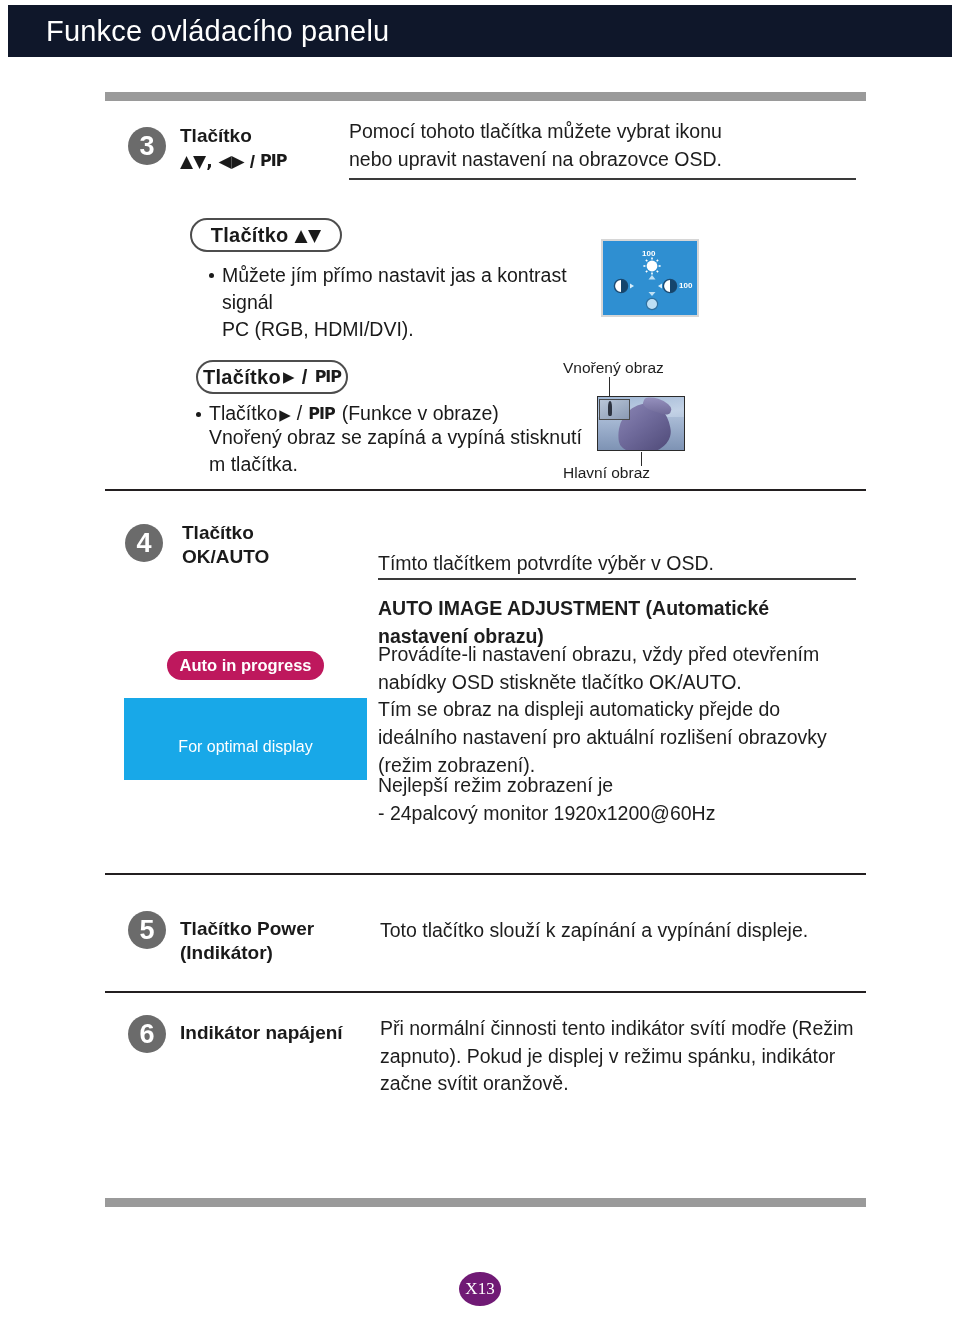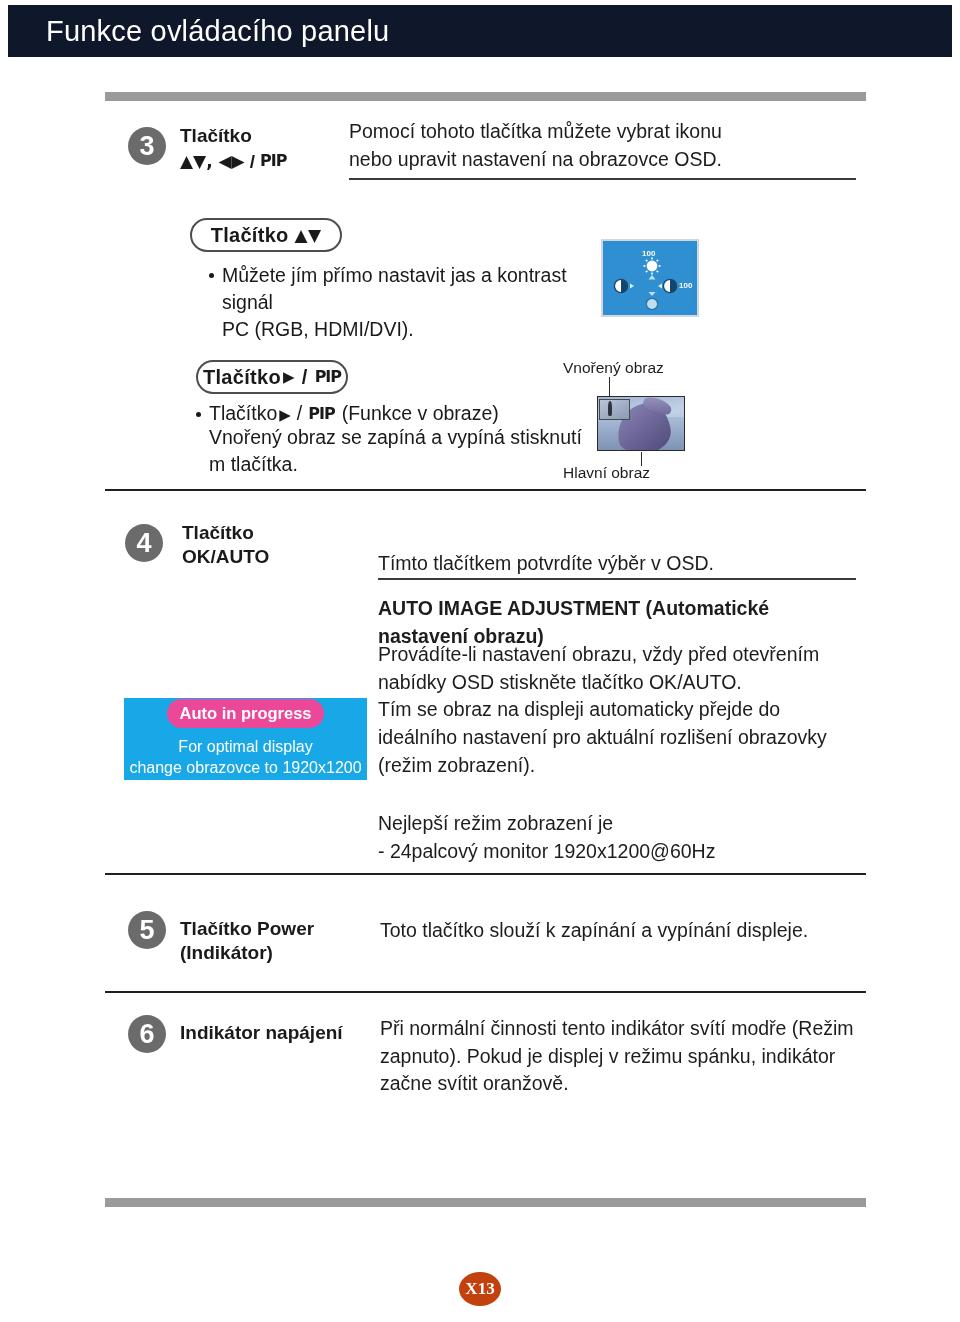--- a/index.html
+++ b/index.html
@@ -223,50 +223,51 @@
   
   .osd-auto {
     position: absolute;
     background: #18a8e8;
     display: flex;
     flex-direction: column;
     align-items: center;
     justify-content: center;
   }
   .osd-auto .pill-progress {
-    background: #ec4899;
+    background: #be185d;
     border-radius: 16px;
     color: #ffffff;
     font-size: 16.5px;
     font-weight: bold;
     padding: 5px 12px;
     margin-bottom: 9px;
     white-space: nowrap;
   }
   .osd-auto .line1,
   .osd-auto .line2 {
     color: #ffffff;
     font-size: 16px;
     line-height: 1.3;
     white-space: nowrap;
+    margin-top: 48px;
   }
 
   
   .page-badge {
     position: absolute;
     width: 42px;
     height: 34px;
     border-radius: 50%;
-    background: #c2410c;
+    background: #701a75;
     color: #ffffff;
     display: flex;
     align-items: center;
     justify-content: center;
     font-size: 17px;
-    font-weight: bold;
+    font-weight: normal;
     font-family: "Liberation Serif", serif;
   }
 </style>
 </head>
 <body>
 
 <div class="title-bar">
   <span class="title-text">Funkce ovládacího panelu</span>
 </div>
 
@@ -382,21 +383,21 @@
 
 <div class="body-text bold" style="left:378px; top:595px; width:480px;">AUTO IMAGE ADJUSTMENT (Automatické
 nastavení obrazu)</div>
 
 <div class="body-text" style="left:378px; top:641px; width:490px;">Provádíte-li nastavení obrazu, vždy před otevřením
 nabídky OSD stiskněte tlačítko OK/AUTO.
 Tím se obraz na displeji automaticky přejde do
 ideálního nastavení pro aktuální rozlišení obrazovky
 (režim zobrazení).</div>
 
-<div class="body-text" style="left:378px; top:810px; width:490px;">Nejlepší režim zobrazení je
+<div class="body-text" style="left:378px; top:772px; width:490px;">Nejlepší režim zobrazení je
 - 24palcový monitor 1920x1200@60Hz</div>
 
 <div class="osd-auto" style="left:124px; top:698px; width:243px; height:82px;">
   <div class="pill-progress">Auto in progress</div>
   <div class="line1">For optimal display</div>
   <div class="line2">change obrazovce to 1920x1200</div>
 </div>
 
 <div class="rule" style="left:105px; top:873px; width:761px;"></div>
 

